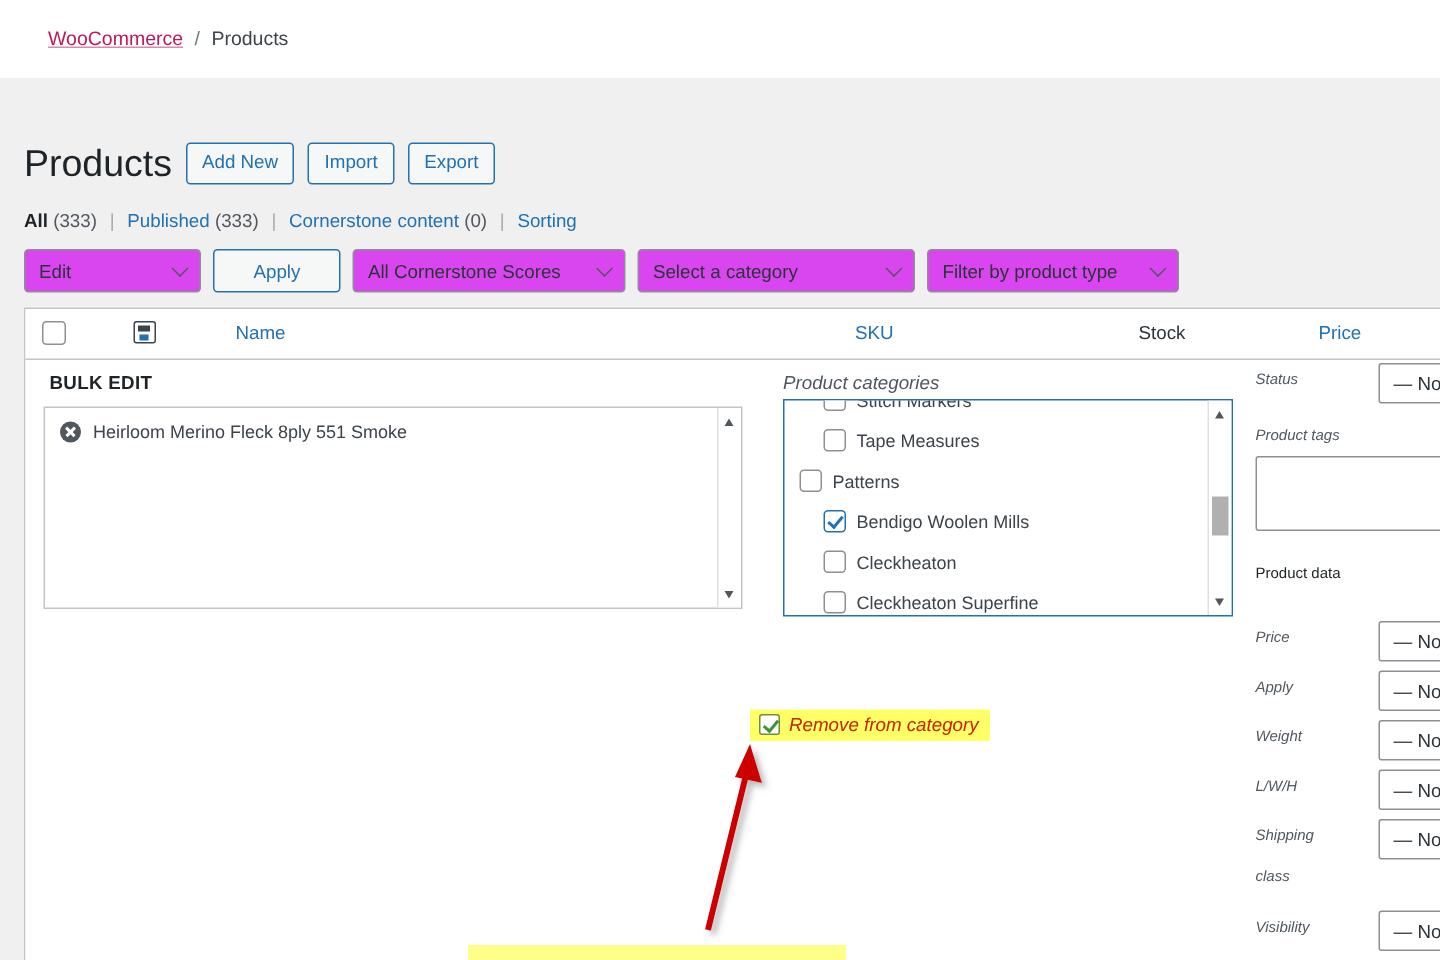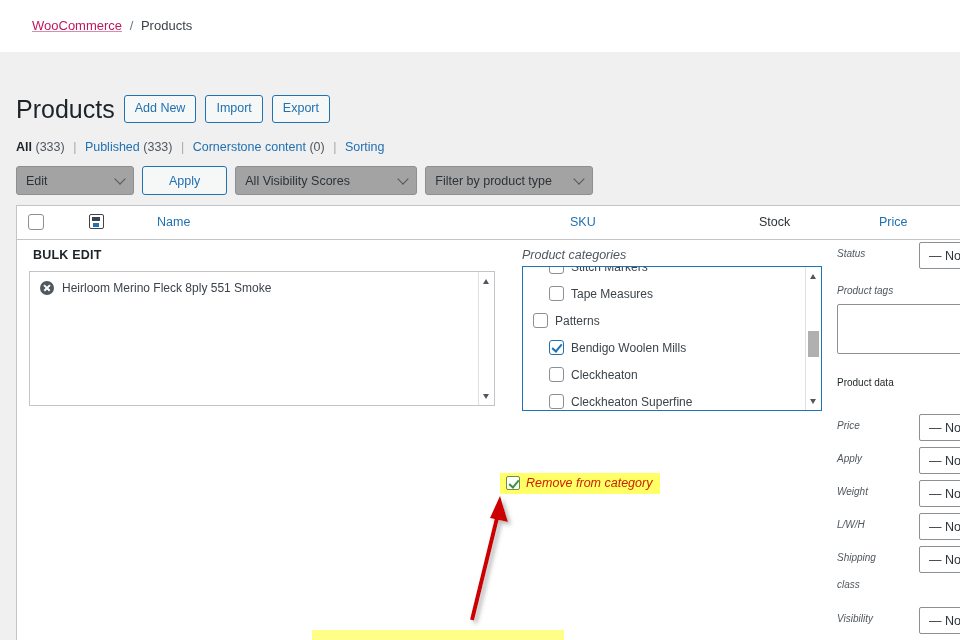--- a/index.html
+++ b/index.html
@@ -80,21 +80,21 @@
 
   
   .toolbar {
     position: absolute; left: 16px; top: 114px;
     display: flex; align-items: center; gap: 8px;
     white-space: nowrap;
   }
   .sel {
     position: relative;
     height: 29px;
-    background: #a3a3a3;
+    background: #d946ef;
     border: 1px solid #8c8f94;
     border-radius: 3px;
     display: flex; align-items: center;
     padding: 0 26px 0 9px;
     font-size: 12.5px;
     color: #2c3338;
     cursor: pointer;
   }
   .sel::after {
     content: "";
@@ -401,21 +401,24 @@
     </div>
 
     <div class="toolbar">
       <div class="sel sel-action">
         <span>Edit</span>
       </div>
       <div class="apply-btn">
         <span>Apply</span>
       </div>
       <div class="sel sel-read">
-        <span>All Visibility Scores</span>
+        <span>All Cornerstone Scores</span>
+      </div>
+      <div class="sel sel-cat">
+        <span>Select a category</span>
       </div>
       <div class="sel sel-type">
         <span>Filter by product type</span>
       </div>
     </div>
 
     <div class="table">
 
       <div class="thead">
         <span class="cb th-cb"></span>

